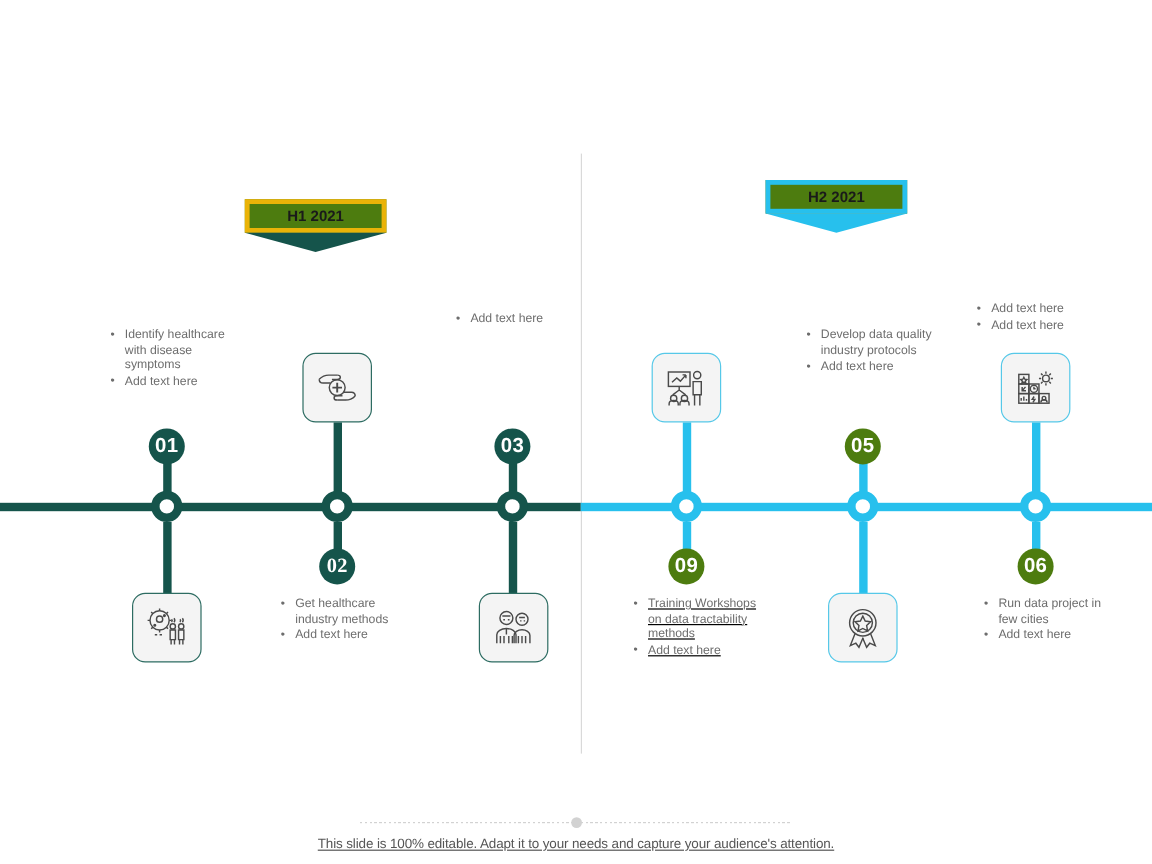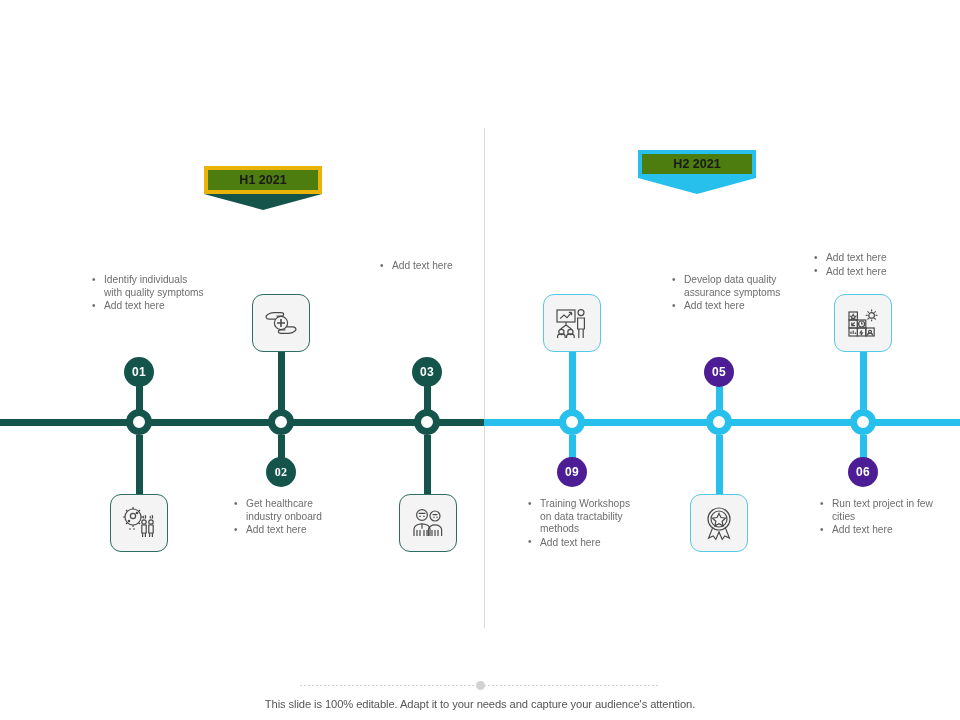--- a/index.html
+++ b/index.html
@@ -57,24 +57,24 @@
 
   
   .stem { position: absolute; width: 7px; }
   .stem.dark { background: #15544b; }
   .stem.cyan { background: #27c0ed; }
 
   
   .badge {
     position: absolute; width: 30px; height: 30px; border-radius: 50%;
     display: flex; align-items: center; justify-content: center;
-    font-size: 12px; font-weight: bold; color: #fff; letter-spacing: .3px;
+    font-size: 17px; font-weight: bold; color: #fff; letter-spacing: .3px;
   }
   .badge.dark { background: #15544b; }
-  .badge.cyan { background: #4c1d95; }
+  .badge.cyan { background: #4d7c0f; }
 
   
   .iconbox {
     position: absolute; width: 58px; height: 58px; border-radius: 11px;
     background: #f4f4f4; display: flex; align-items: center; justify-content: center;
   }
   .iconbox.dark { border: 1.5px solid #2d6c62; }
   .iconbox.cyan { border: 1.5px solid #56c8e8; }
   .iconbox svg { display: block; }
 
@@ -99,21 +99,21 @@
   #foot-rule .dashline {
     position: absolute; left: 0; top: 4px; width: 360px; height: 1px;
     background: repeating-linear-gradient(to right,#d2d2d2 0 2px,transparent 2px 4px);
   }
   #foot-rule .dot {
     position: relative; width: 9px; height: 9px; border-radius: 50%;
     background: #d2d2d2;
   }
   #footer {
     position: absolute; left: 0; top: 698px; width: 960px; text-align: center;
-    font-size: 11.2px; color: #555; letter-spacing: -0.1px;
+    font-size: 11.2px; color: #555; letter-spacing: -0.1px; text-decoration: underline;
   }
 </style>
 </head>
 <body>
 
 <div id="slide">
 
 
   <div id="divider"></div>
 
@@ -145,21 +145,21 @@
       <path d="M20.8 20h4.4v8h-4.4z"></path>
       <path d="M21.6 28v4M24.4 28v4"></path>
       <circle cx="30" cy="17" r="2.2"></circle>
       <path d="M27.8 20h4.4v8h-4.4z"></path>
       <path d="M28.6 28v4M31.4 28v4"></path>
       <path d="M22 13.4c.6-.8.6-1.8 0-2.4M24 13.6c.8-1 .8-2.4 0-3.4M29 13.4c.6-.8.6-1.8 0-2.4M31 13.6c.8-1 .8-2.4 0-3.4"></path>
     </svg>
   </div>
   <div class="txt" style="left:90px; top:274px;">
     <ul>
-      <li>Identify individuals with quality symptoms</li>
+      <li>Identify healthcare with disease symptoms</li>
       <li>Add text here</li>
     </ul>
   </div>
 
   <div class="stem dark" style="left:278px; top:352px; height:67px;"></div>
   <div class="stem dark" style="left:278px; top:435px; height:25px;"></div>
   <div class="node dark" style="left:268px;"></div>
   <div class="badge dark" style="left:266px; top:457px;font-family:Liberation Serif, serif;">02</div>
   <div class="iconbox dark" style="left:252px; top:294px;">
     <svg width="36" height="34" viewBox="0 0 36 34" fill="none" stroke="#4a4a4a" stroke-width="1.2">
@@ -168,21 +168,21 @@
       <path d="M18 6.6c1.6 0 2.6.8 2.6 1.8s-1 1.8-2.6 1.8h-4.4"></path>
       <path d="M33 24c-2 2-5 3.4-8 3.4h-7"></path>
       <path d="M33 24c0-2-1.4-3.2-3.2-3.2h-6.2"></path>
       <path d="M18 27.4c-1.6 0-2.6-.8-2.6-1.8s1-1.8 2.6-1.8h4.4"></path>
       <circle cx="18" cy="17" r="6.6"></circle>
       <path d="M18 13v8M14 17h8" stroke-width="1.6"></path>
     </svg>
   </div>
   <div class="txt" style="left:232px; top:498px;">
     <ul>
-      <li>Get healthcare industry onboard</li>
+      <li>Get healthcare industry methods</li>
       <li>Add text here</li>
     </ul>
   </div>
 
   <div class="stem dark" style="left:424px; top:385px; height:34px;"></div>
   <div class="stem dark" style="left:424px; top:435px; height:60px;"></div>
   <div class="node dark" style="left:414px;"></div>
   <div class="badge dark" style="left:412px; top:357px;">03</div>
   <div class="iconbox dark" style="left:399px; top:494px;">
     <svg width="36" height="34" viewBox="0 0 36 34" fill="none" stroke="#4a4a4a" stroke-width="1.2">
@@ -213,21 +213,21 @@
       <path d="M12 16v3M12 19 6.6 23M12 19l5.4 4"></path>
       <circle cx="7.4" cy="26" r="2.6"></circle>
       <path d="M3.6 32v-1.6c0-1.6 1.7-2.6 3.8-2.6s3.8 1 3.8 2.6V32"></path>
       <circle cx="16.4" cy="26" r="2.6"></circle>
       <path d="M12.6 32v-1.6c0-1.6 1.7-2.6 3.8-2.6s3.8 1 3.8 2.6V32"></path>
       <circle cx="27" cy="6.6" r="3"></circle>
       <path d="M23.6 12h6.8v11h-6.8z"></path>
       <path d="M24.8 23v9M29.2 23v9"></path>
     </svg>
   </div>
-  <div class="txt" style="left:526px; top:498px;">
+  <div class="txt" style="left:526px; top:498px;text-decoration:underline;">
     <ul>
       <li>Training Workshops on data tractability methods</li>
       <li>Add text here</li>
     </ul>
   </div>
 
   <div class="stem cyan" style="left:716px; top:385px; height:34px;"></div>
   <div class="stem cyan" style="left:716px; top:435px; height:60px;"></div>
   <div class="node cyan" style="left:706px;"></div>
   <div class="badge cyan" style="left:704px; top:357px;">05</div>
@@ -235,21 +235,21 @@
     <svg width="34" height="36" viewBox="0 0 34 36" fill="none" stroke="#4a4a4a" stroke-width="1.2">
       <circle cx="17" cy="14" r="11"></circle>
       <circle cx="17" cy="14" r="8"></circle>
       <path d="M17 8.4l2 4.1 4.5.6-3.3 3.2.8 4.5-4-2.1-4 2.1.8-4.5-3.3-3.2 4.5-.6z"></path>
       <path d="M10.4 23.4 6.6 33l4.6-2 2.6 3.4 3.4-8"></path>
       <path d="M23.6 23.4 27.4 33l-4.6-2-2.6 3.4-3.4-8"></path>
     </svg>
   </div>
   <div class="txt" style="left:670px; top:274px;">
     <ul>
-      <li>Develop data quality assurance symptoms</li>
+      <li>Develop data quality industry protocols</li>
       <li>Add text here</li>
     </ul>
   </div>
 
   <div class="stem cyan" style="left:860px; top:352px; height:67px;"></div>
   <div class="stem cyan" style="left:860px; top:435px; height:25px;"></div>
   <div class="node cyan" style="left:850px;"></div>
   <div class="badge cyan" style="left:848px; top:457px;">06</div>
   <div class="iconbox cyan" style="left:834px; top:294px;">
     <svg width="36" height="34" viewBox="0 0 36 34" fill="none" stroke="#4a4a4a" stroke-width="1.2">
@@ -266,21 +266,21 @@
       <path d="M6 28v-2.4M8.2 28v-3.6M10.4 28v-1.6"></path>
       <path d="M16.8 24.4l-1.6 2.4h2.2l-1.6 2.6"></path>
       <circle cx="25" cy="25.8" r="1.5"></circle>
       <path d="M22.4 29.4c0-1.4 1.2-2.2 2.6-2.2s2.6.8 2.6 2.2"></path>
       <circle cx="26.6" cy="9.4" r="2.8"></circle>
       <path d="M26.6 3.6v1.8M26.6 13.4v1.8M32.4 9.4h-1.8M22.6 9.4h-1.8M30.7 5.3l-1.3 1.3M23.8 12.2l-1.3 1.3M30.7 13.5l-1.3-1.3M23.8 6.6l-1.3-1.3"></path>
     </svg>
   </div>
   <div class="txt" style="left:818px; top:498px;">
     <ul>
-      <li>Run text project in few cities</li>
+      <li>Run data project in few cities</li>
       <li>Add text here</li>
     </ul>
   </div>
 
   <div class="txt" style="left:812px; top:252px; width:130px;">
     <ul>
       <li>Add text here</li>
       <li>Add text here</li>
     </ul>
   </div>

